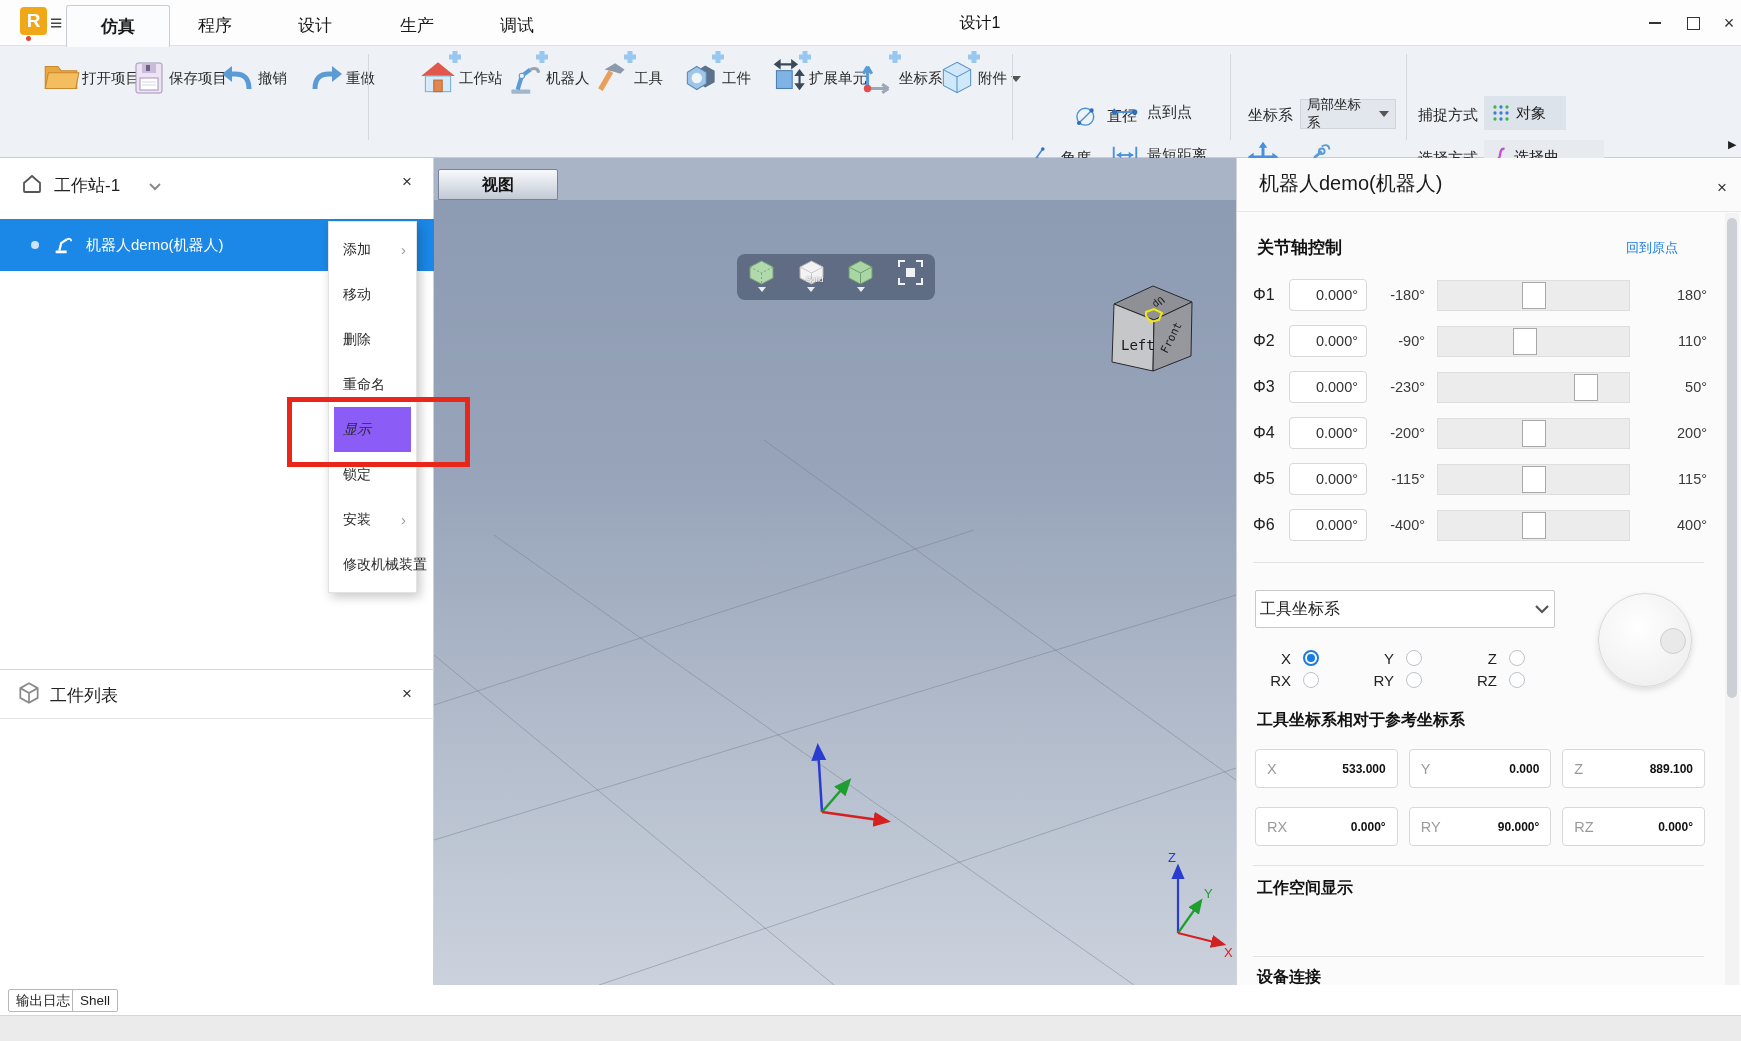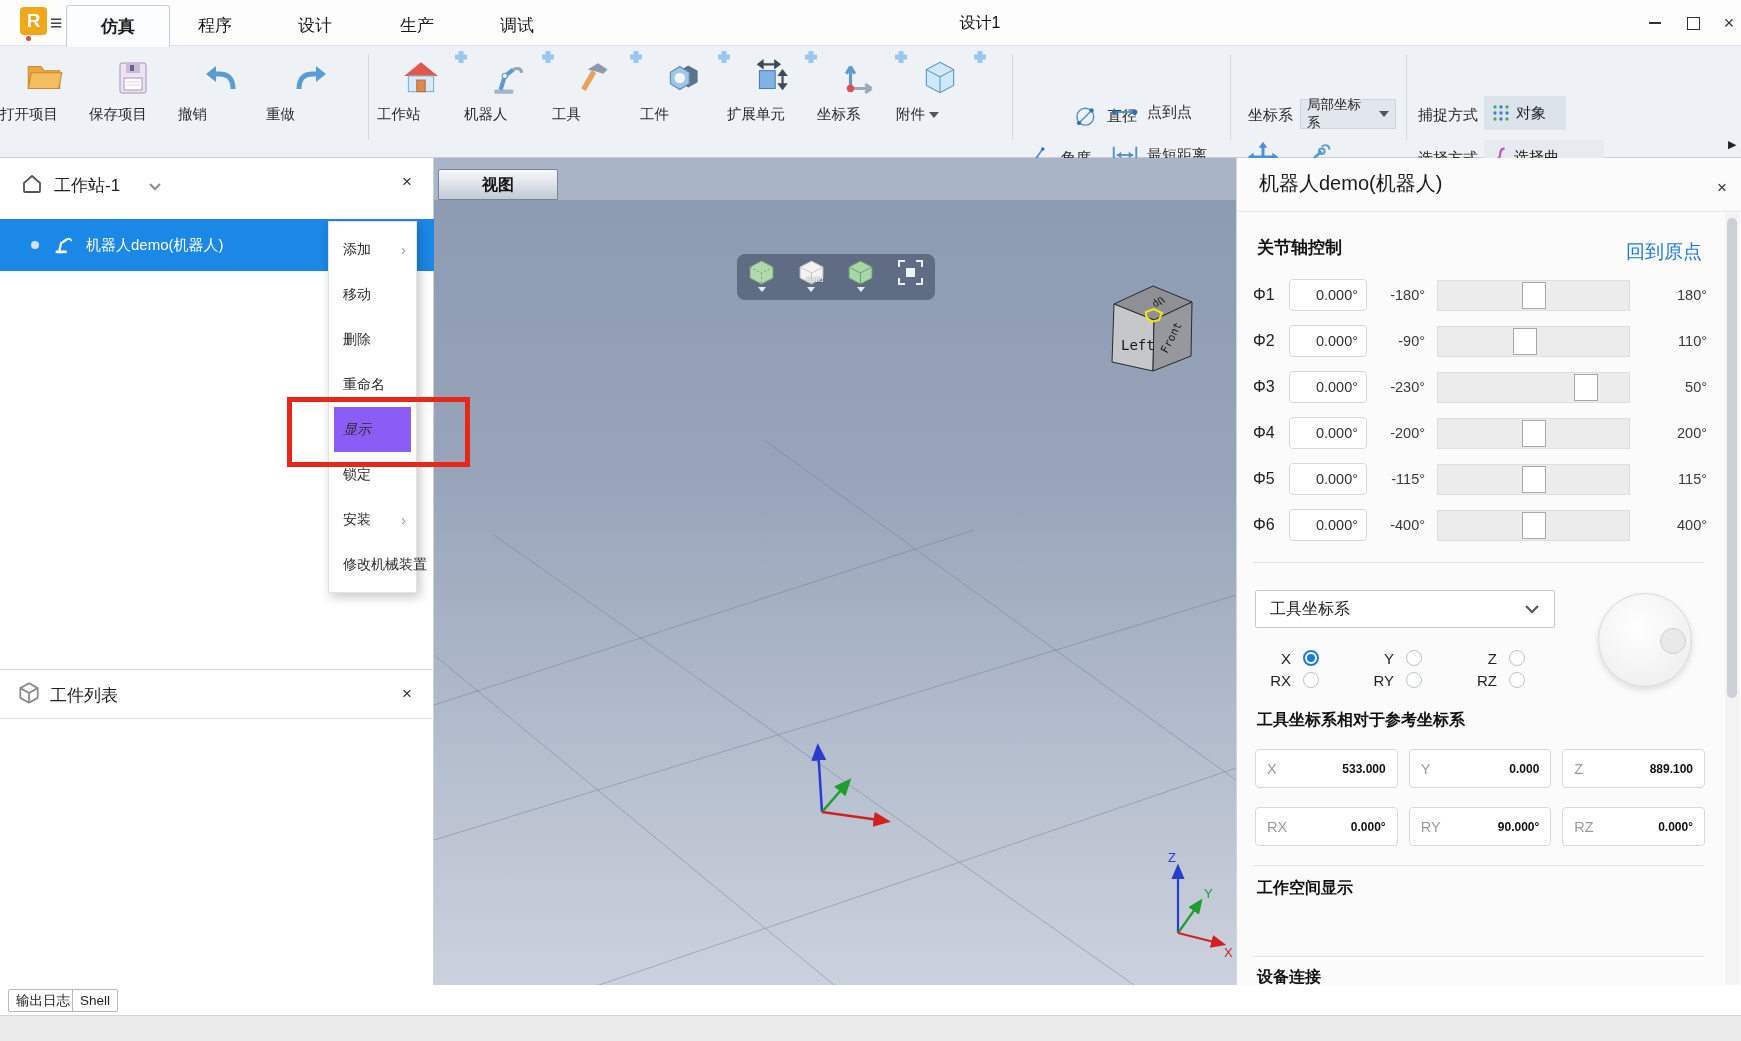--- a/index.html
+++ b/index.html
@@ -18,21 +18,21 @@
     border-radius:3px 3px 0 0; font-weight:bold; padding-top:9px; z-index:6;}
   #doc-title { position:absolute; left:920px; top:13px; width:120px; text-align:center; font-size:16px; color:#111;}
   .winbtn { position:absolute; top:11px; width:26px; height:24px; display:flex; align-items:center; justify-content:center; color:#333;}
   .win-min::after { content:''; width:12px; height:2px; background:#333;}
   .win-max::after { content:''; width:11px; height:11px; border:1.5px solid #333;}
   .win-close { font-size:18px; }
 
   
   #ribbon { position:absolute; left:0; top:46px; width:1741px; height:112px; background:#eef1f5; border-bottom:1px solid #c9cdd3;}
   .rsep { position:absolute; top:8px; width:1px; height:86px; background:#d4d9e0;}
-  .rbtn { position:absolute; top:6px; width:88px; display:flex; flex-direction:column; }
+  .rbtn { position:absolute; top:6px; width:88px; display:flex; align-items:center;padding-left:40px;}
   .rbtn .ic { height:52px; display:flex; align-items:center; justify-content:center; position:relative;}
   .rbtn .lb { font-size:14.5px; color:#2a2a2a; margin-top:1px; white-space:nowrap; display:flex; align-items:center; gap:4px;}
   .plus { position:absolute; right:-3px; top:-2px;}
   .caret-down { width:0; height:0; border-left:5px solid transparent; border-right:5px solid transparent; border-top:6px solid #555; display:inline-block;}
   .glabel { position:absolute; top:136px; width:80px; text-align:center; font-size:13.5px; color:#5f6f88;}
   .mitem { position:absolute; display:flex; align-items:center; gap:7px; font-size:15px; color:#2a2a2a; white-space:nowrap;}
   #coord-dd { position:absolute; left:1300px; top:53px; width:96px; height:30px; background:#e2e7ee; border:1px solid #cfd5dd;
     display:flex; align-items:center; padding:0 6px; font-size:13.5px; gap:5px;}
   #coord-dd .caret-down { margin-left:auto;}
   .assist-label { position:absolute; font-size:15px; color:#2a2a2a;}
@@ -79,32 +79,32 @@
 
   
   #right-panel { position:absolute; left:1236px; top:158px; width:505px; height:827px; background:#fbfbfc;
     border-left:1px solid #d0d3d8; overflow:hidden;}
   #rp-title { position:absolute; left:22px; top:12px; font-size:20px; color:#1a1a1a;}
   #rp-close { position:absolute; left:480px; top:20px; font-size:17px; color:#333;}
   #rp-hdr-divider { position:absolute; left:0; top:53px; width:505px; height:1px; background:#e6e6e6;}
   #rp-scroll-track { position:absolute; left:488px; top:55px; width:14px; height:772px; background:#f3f3f4;}
   #rp-scroll-thumb { position:absolute; left:490px; top:60px; width:10px; height:480px; background:#ccd0d6; border-radius:5px;}
   .rp-bold { position:absolute; font-size:16px; font-weight:bold; color:#111;}
-  #home-link { position:absolute; left:389px; top:81px; font-size:19px; color:#1a7ce0;}
+  #home-link { position:absolute; left:389px; top:81px; font-size:13px; color:#1a7ce0;}
   .joint-row { position:absolute; left:16px; width:454px; height:34px; display:flex; align-items:center;}
   .j-name { width:36px; font-size:16px; color:#222;}
   .j-box { width:78px; height:32px; border:1px solid #d8d8d8; border-radius:4px; background:#fff; display:flex;
     align-items:center; justify-content:flex-end; padding-right:8px; font-size:14.5px; color:#333;}
   .j-min { width:58px; text-align:right; margin-right:12px; font-size:14.5px; color:#3a3a3a;}
   .j-track { position:relative; width:193px; height:31px; background:#ececec; border:1px solid #dedede;}
   .j-thumb { position:absolute; top:1px; width:24px; height:27px; background:#fff; border:1px solid #a8a8a8;}
   .j-max { flex:1; text-align:right; font-size:14.5px; color:#3a3a3a;}
   .rp-divider { position:absolute; left:16px; width:451px; height:1px; background:#e2e2e2;}
   .sel { position:absolute; background:#fff; border:1px solid #c9c9c9; border-radius:2px; display:flex; align-items:center;
-    padding:0 14px; font-size:16px; color:#222;}
+    padding:0 4px; font-size:16px; color:#222;}
   .sel svg { margin-left:auto;}
   #jog-wheel { position:absolute; left:361px; top:435px; width:94px; height:94px; border-radius:50%;
     background:radial-gradient(circle at 42% 36%,#ffffff 0%,#f1f1f2 70%,#ececed 100%); border:1px solid #d8d8d8;
     box-shadow:0 3px 6px rgba(0,0,0,0.12);}
   #jog-knob { position:absolute; left:61px; top:34px; width:26px; height:26px; border-radius:50%; background:#e9e9ea; border:1px solid #cfcfcf;}
   .radio-cell { position:absolute; display:flex; align-items:center; height:18px;}
   .radio-cell .rlabel { width:34px; text-align:right; font-size:15px; color:#222; margin-right:12px;}
   .radio { width:16px; height:16px; border:1px solid #bcc2ca; border-radius:50%; background:#fff;}
   .radio.checked { border:2px solid #1a7ce0;}
   .radio.checked::after { content:''; display:block; width:8px; height:8px; margin:2px; border-radius:50%; background:#1a7ce0;}

